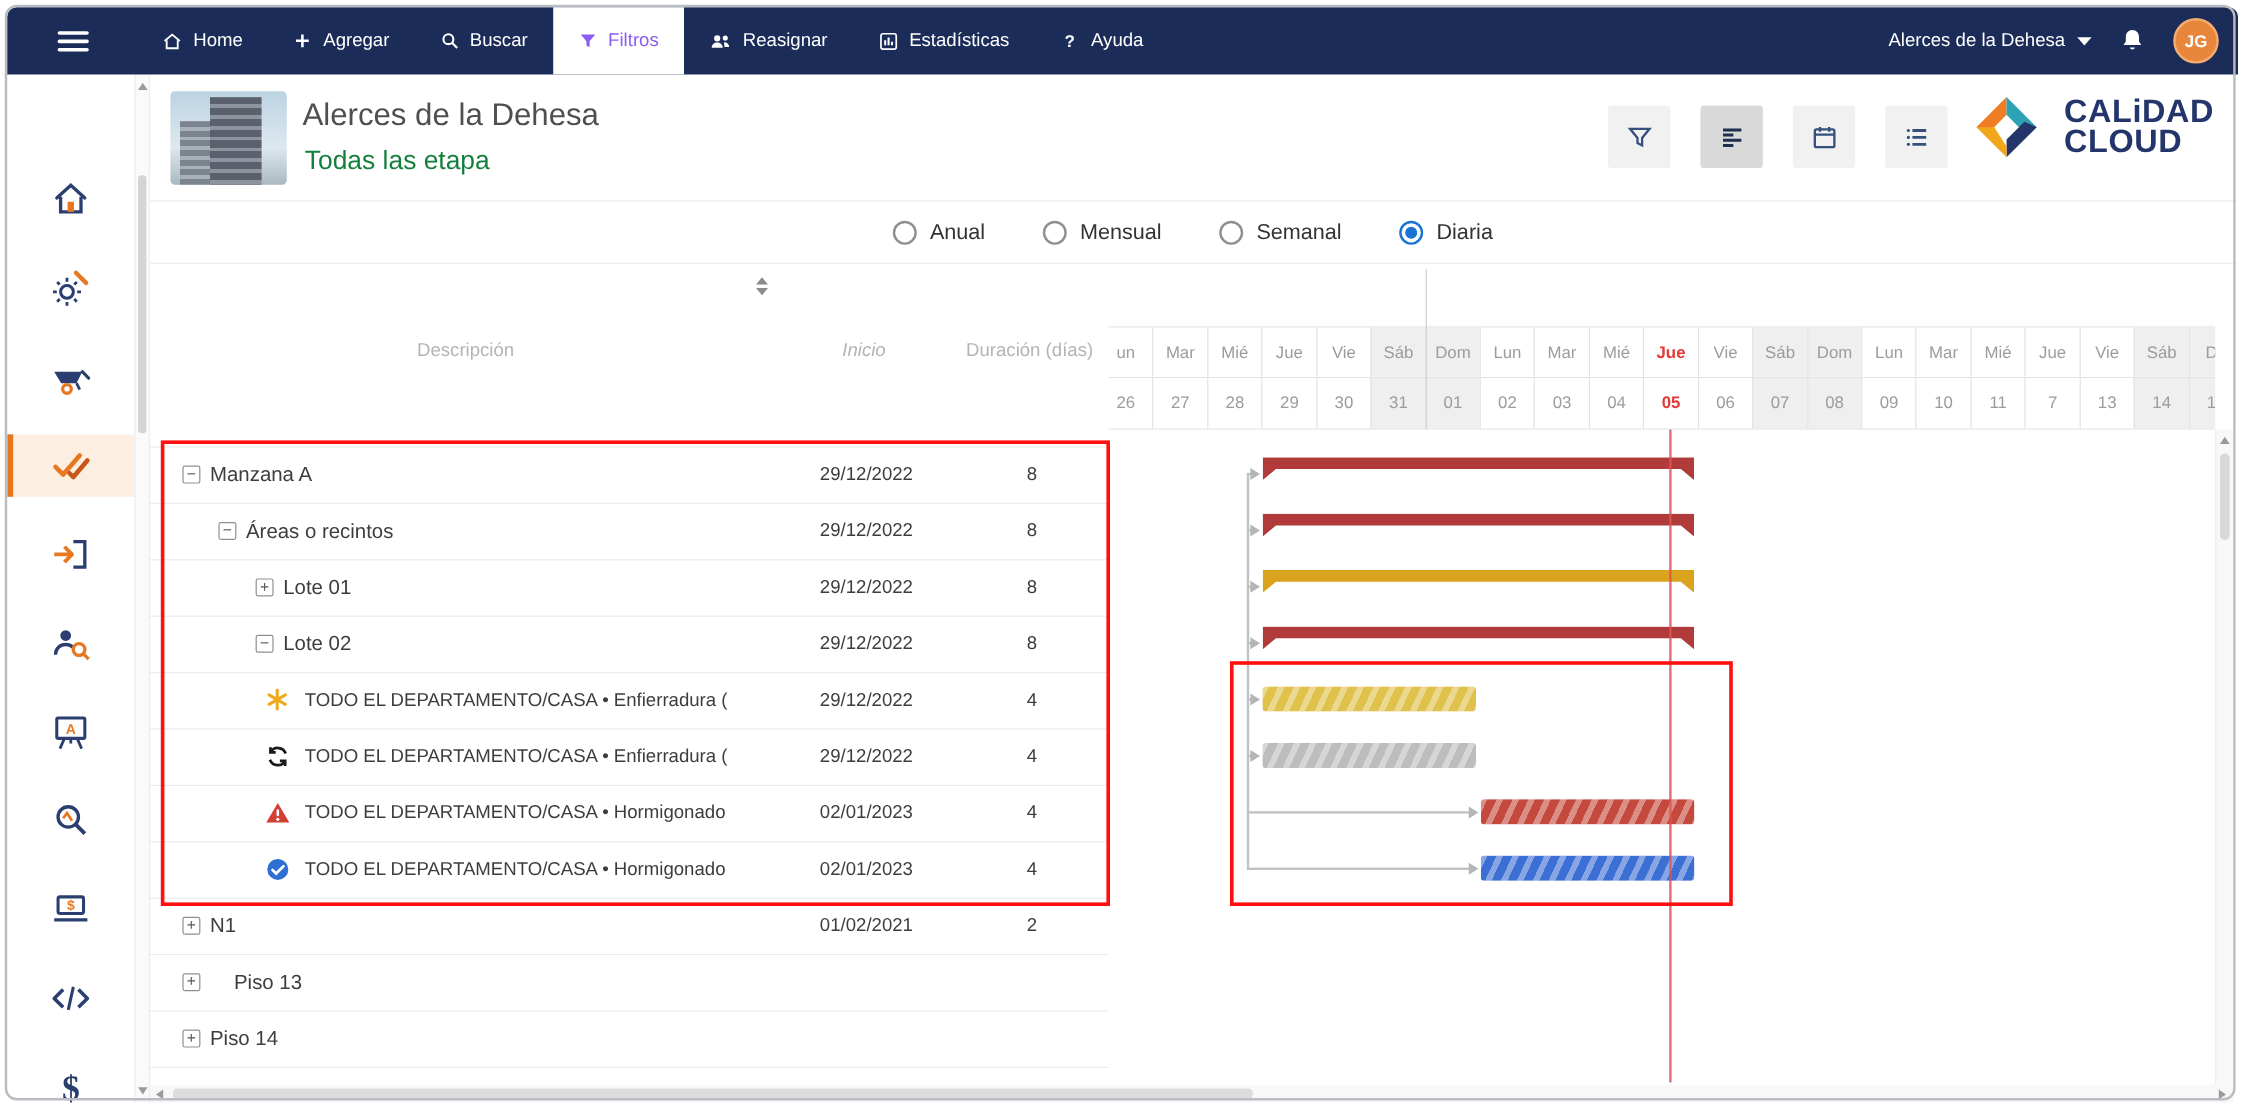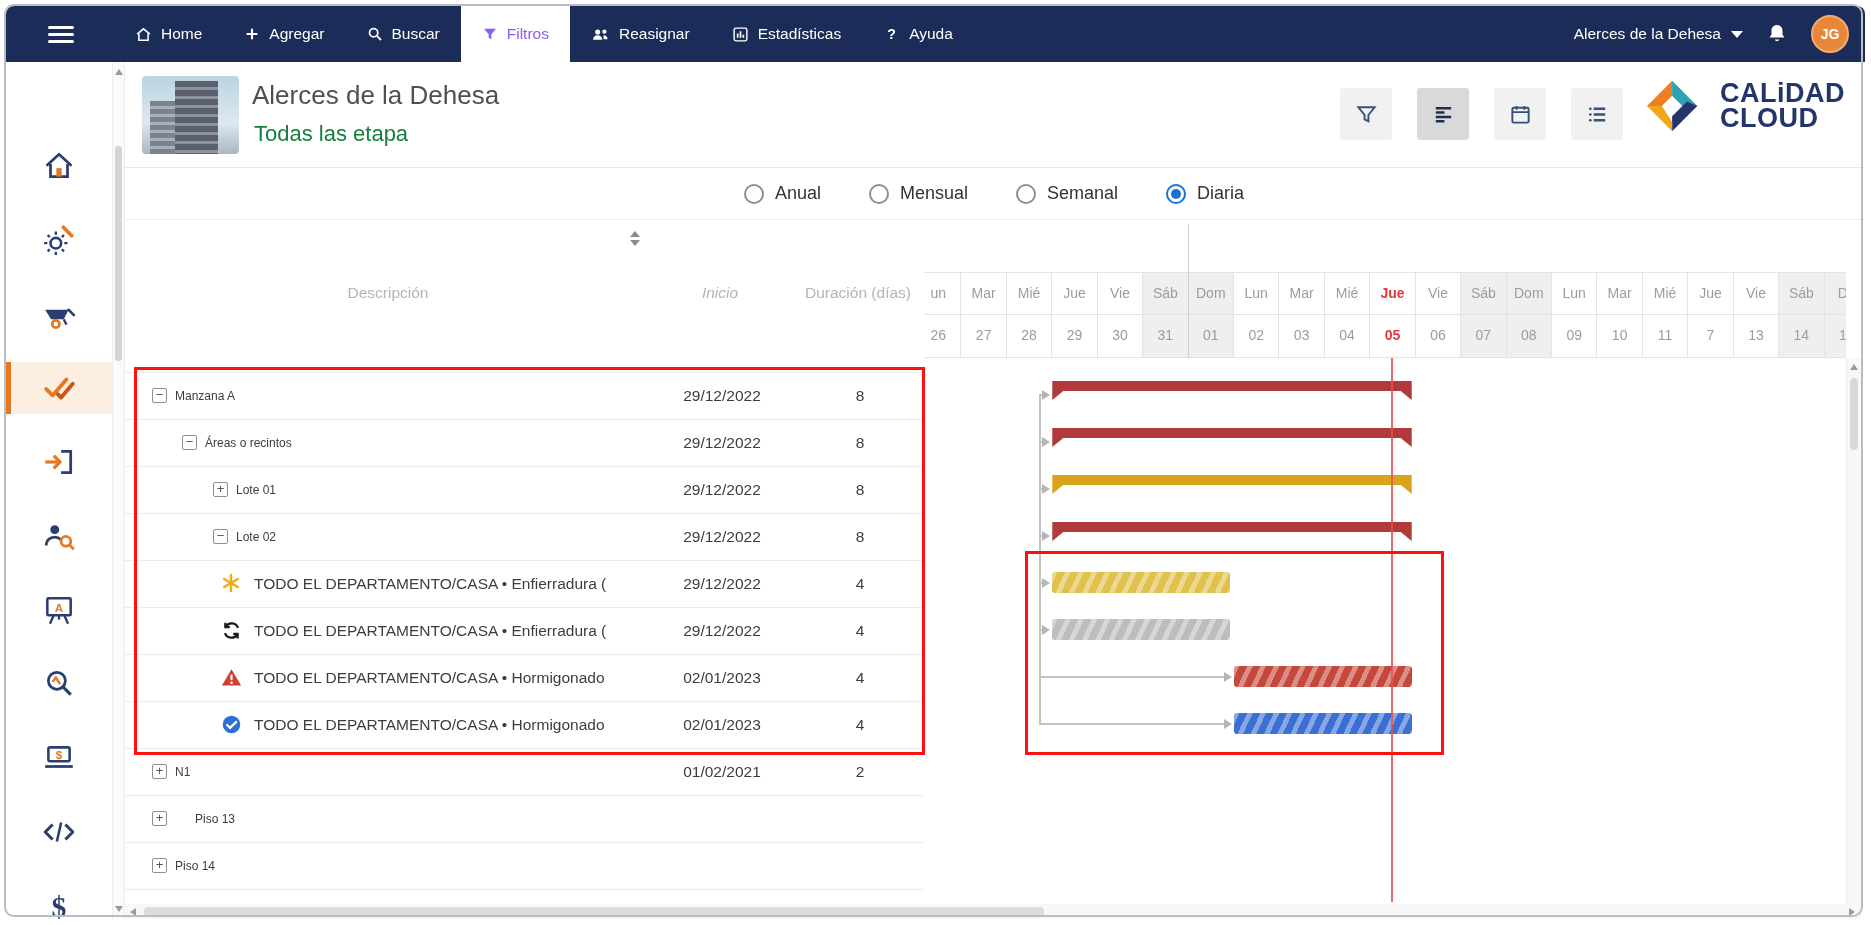--- a/index.html
+++ b/index.html
@@ -66,21 +66,21 @@
   .tl-nums{position:absolute;left:924px;top:315px;width:922px;height:43px;overflow:hidden;border-bottom:1px solid #e3e3e3;box-sizing:border-box;}
   .tl-cell{position:absolute;top:0;height:100%;border-left:1px solid #e3e3e3;box-sizing:border-box;text-align:center;line-height:41px;font-size:14px;color:#9c9c9c;background:#fff;}
   .tl-cell.weekend{background:#efefef;}
   .tl-cell.today{color:#e53935;font-weight:bold;}
   .month-line{position:absolute;left:1188px;top:224px;width:1px;height:134px;background:#cfcfcf;}
 
   
   .rows{position:absolute;left:124px;top:372px;width:800px;border-top:1px solid #ececec;background:#fff;}
   .trow{position:relative;height:47px;border-bottom:1px solid #ececec;box-sizing:border-box;}
   .exp{position:absolute;top:15px;width:15px;height:15px;border:1px solid #8f8f8f;border-radius:2px;background:#fff;box-sizing:border-box;font-size:13px;line-height:12px;text-align:center;color:#555;cursor:pointer;}
-  .lbl{position:absolute;top:0;line-height:46px;font-size:12px;color:#3d3d3d;white-space:nowrap;}
+  .lbl{position:absolute;top:0;line-height:46px;font-size:17px;color:#3d3d3d;white-space:nowrap;}
   .lbl.task{font-size:15.5px;width:390px;overflow:hidden;}
   .ricon{position:absolute;left:97px;top:12px;display:flex;}
   .cell-start,.cell-dur{position:absolute;top:0;width:160px;text-align:center;line-height:46px;font-size:15.5px;color:#3d3d3d;}
   .cell-start{left:518px;}
   .cell-dur{left:656px;}
 
   
   .gantt{position:absolute;left:924px;top:372px;width:922px;height:533px;overflow:hidden;}
   .bar-sum{position:absolute;height:19px;clip-path:polygon(0 0,100% 0,100% 100%,calc(100% - 11px) 52%,11px 52%,0 100%);cursor:pointer;}
   .bar-task{position:absolute;height:21px;border-radius:3px;cursor:pointer;}

